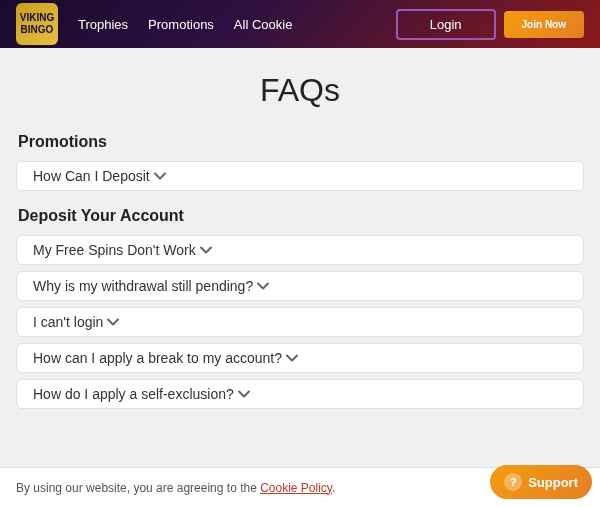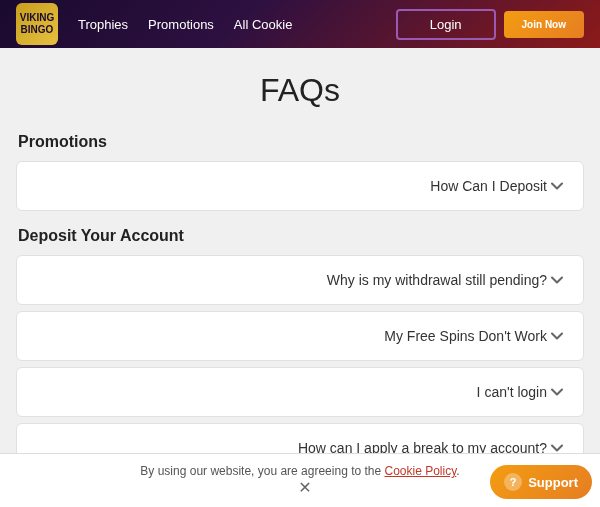--- a/index.html
+++ b/index.html
@@ -102,24 +102,24 @@
 
     .faq-section {
       margin-bottom: 16px;
     }
 
     .faq-item {
       background: #ffffff;
       border: 1px solid #e0e0e0;
       border-radius: 6px;
       margin-bottom: 6px;
-      padding: 14px 16px;
-      display: flex;
-      align-items: center;
-      justify-content: flex-end;
+      padding: 4px 16px;
+      display: flex;
+      align-items: center;
+      justify-content: flex-start;
       cursor: pointer;
     }
     .faq-item:last-child {
       margin-bottom: 0;
     }
     .faq-question {
       font-size: 14px;
       color: #333;
       font-weight: 500;
     }
@@ -138,21 +138,20 @@
       right: 0;
       background: #ffffff;
       border-top: 1px solid #ddd;
       padding: 10px 16px;
       display: flex;
       align-items: center;
       justify-content: space-between;
       font-size: 12px;
       color: #555;
       z-index: 100;
-      flex-direction: column;
     }
     .cookie-text {
       flex: 1;
       font-size: 12px;
       color: #555;
     }
     .cookie-link {
       color: #c0392b;
       text-decoration: underline;
     }
@@ -230,28 +229,28 @@
         <svg class="chevron-icon" viewBox="0 0 24 24" fill="none" stroke="currentColor" stroke-width="2.5" stroke-linecap="round" stroke-linejoin="round">
           <polyline points="6 9 12 15 18 9"></polyline>
         </svg>
       </div>
     </section>
 
     <section class="faq-section">
       <h2 class="section-title">Deposit Your Account</h2>
 
       <div class="faq-item">
+        <span class="faq-question">My Free Spins Don't Work</span>
+        <svg class="chevron-icon" viewBox="0 0 24 24" fill="none" stroke="currentColor" stroke-width="2.5" stroke-linecap="round" stroke-linejoin="round">
+          <polyline points="6 9 12 15 18 9"></polyline>
+        </svg>
+      </div>
+
+      <div class="faq-item">
         <span class="faq-question">Why is my withdrawal still pending?</span>
-        <svg class="chevron-icon" viewBox="0 0 24 24" fill="none" stroke="currentColor" stroke-width="2.5" stroke-linecap="round" stroke-linejoin="round">
-          <polyline points="6 9 12 15 18 9"></polyline>
-        </svg>
-      </div>
-
-      <div class="faq-item">
-        <span class="faq-question">My Free Spins Don't Work</span>
         <svg class="chevron-icon" viewBox="0 0 24 24" fill="none" stroke="currentColor" stroke-width="2.5" stroke-linecap="round" stroke-linejoin="round">
           <polyline points="6 9 12 15 18 9"></polyline>
         </svg>
       </div>
 
       <div class="faq-item">
         <span class="faq-question">I can't login</span>
         <svg class="chevron-icon" viewBox="0 0 24 24" fill="none" stroke="currentColor" stroke-width="2.5" stroke-linecap="round" stroke-linejoin="round">
           <polyline points="6 9 12 15 18 9"></polyline>
         </svg>

